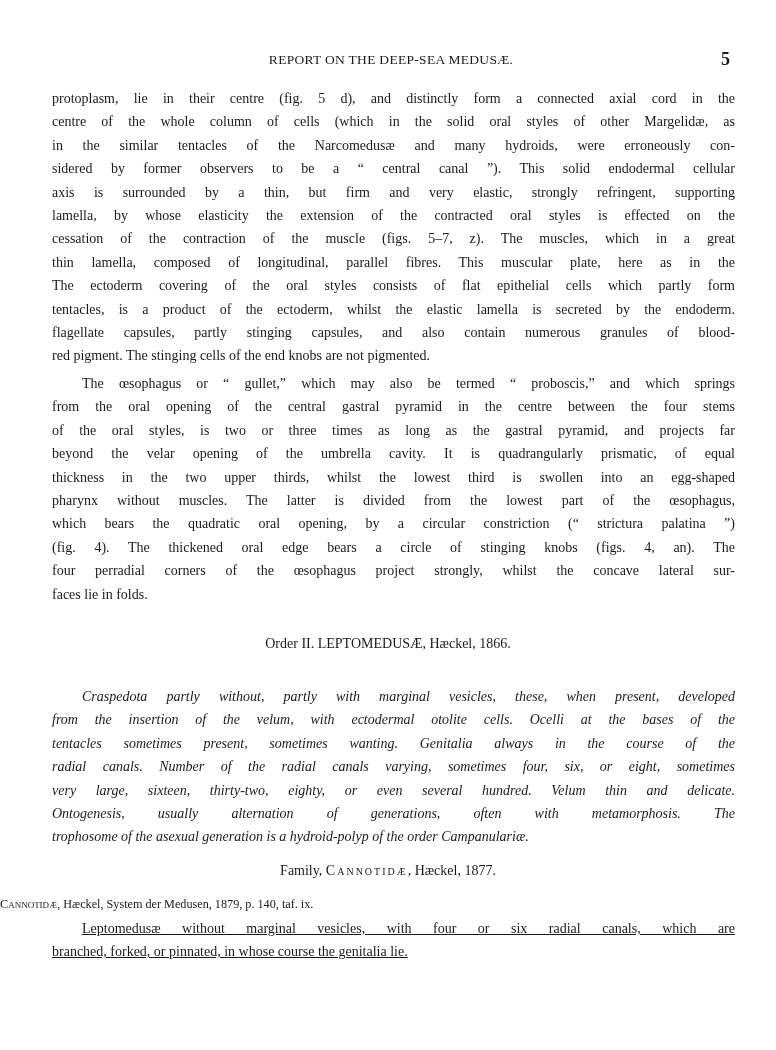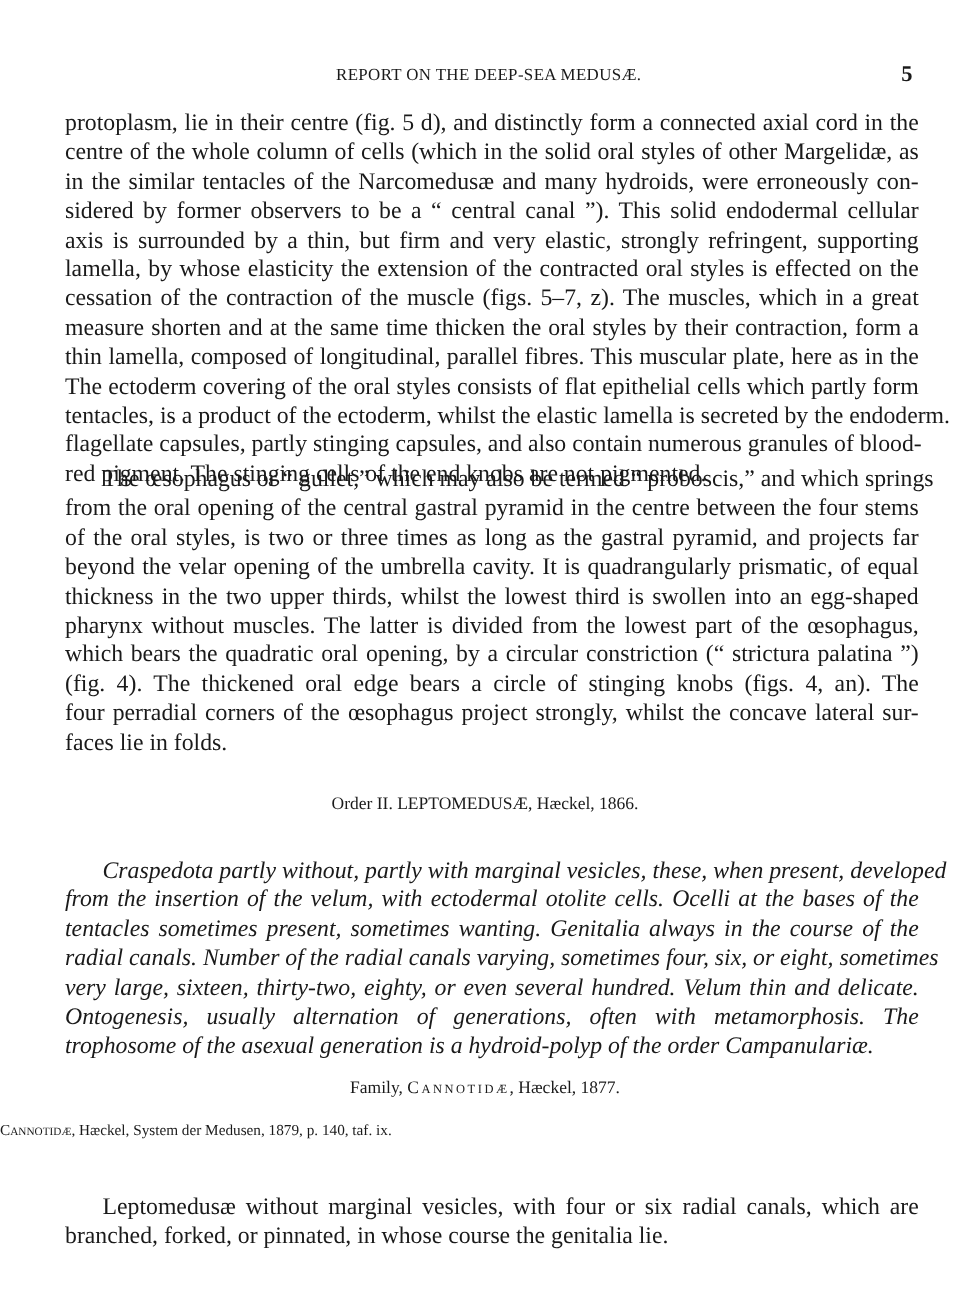--- a/index.html
+++ b/index.html
@@ -40,21 +40,21 @@
       position: absolute;
       right: 0;
       top: -1px;
       font-size: 18px;
       font-weight: bold;
     }
     .body-text {
       position: absolute;
       left: 52px;
       width: 683px;
-      font-size: 19px;
+      font-size: 14px;
       line-height: 23.4px;
     }
     .line {
       display: block;
       white-space: nowrap;
       text-align: justify;
       text-align-last: justify;
     }
     .line.last {
       text-align-last: left;
@@ -72,21 +72,21 @@
     }
     .order-heading { top: 636px; }
     .block3 { top: 685px; font-style: italic; }
     .family-heading { top: 863px; }
     .family-ref {
       position: absolute;
       left: 0; right: 0;
       top: 897px;
       font-size: 12.2px;
     }
-    .block4 { top: 954px; }
+    .block4 { top: 917px; text-decoration: underline; }
     .sc { font-variant: small-caps; letter-spacing: 2px; }
     .sc-tight { font-variant: small-caps; }
   </style>
 </head>
 <body>
 
 <div class="page">
 
   <div class="running-head">
     <div class="running-title">REPORT ON THE DEEP-SEA MEDUSÆ.</div>
@@ -94,21 +94,20 @@
   </div>
 
   <div class="body-text block1">
     <span class="line">protoplasm, lie in their centre (fig. 5 d), and distinctly form a connected axial cord in the</span>
     <span class="line">centre of the whole column of cells (which in the solid oral styles of other Margelidæ, as</span>
     <span class="line">in the similar tentacles of the Narcomedusæ and many hydroids, were erroneously con-</span>
     <span class="line">sidered by former observers to be a “ central canal ”).  This solid endodermal cellular</span>
     <span class="line">axis is surrounded by a thin, but firm and very elastic, strongly refringent, supporting</span>
     <span class="line">lamella, by whose elasticity the extension of the contracted oral styles is effected on the</span>
     <span class="line">cessation of the contraction of the muscle (figs. 5–7, z).   The muscles, which in a great</span>
-    <span class="line">measure shorten and at the same time thicken the oral styles by their contraction, form a</span>
     <span class="line">thin lamella, composed of longitudinal, parallel fibres.   This muscular plate, here as in the</span>
     <span class="line">The ectoderm covering of the oral styles consists of flat epithelial cells which partly form</span>
     <span class="line">tentacles, is a product of the ectoderm, whilst the elastic lamella is secreted by the endoderm.</span>
     <span class="line">flagellate capsules, partly stinging capsules, and also contain numerous granules of blood-</span>
     <span class="line last">red pigment.   The stinging cells of the end knobs are not pigmented.</span>
   </div>
 
   <div class="body-text block2">
     <span class="line indent">The œsophagus or “ gullet,” which may also be termed “ proboscis,” and which springs</span>
     <span class="line">from the oral opening of the central gastral pyramid in the centre between the four stems</span>

